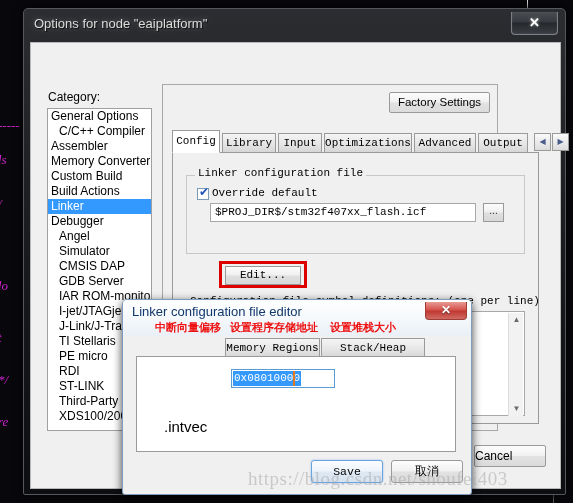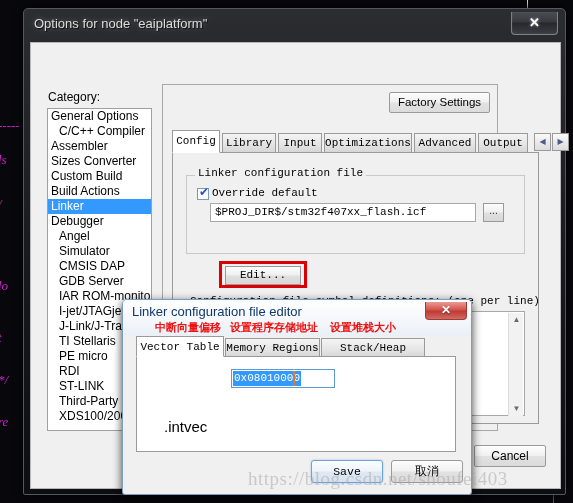--- a/index.html
+++ b/index.html
@@ -319,21 +319,20 @@
   #outer-cancel-btn {
     position: absolute;
     left: 443px; top: 402px;
     width: 72px; height: 22px;
     background: linear-gradient(180deg,#fdfdfd 0%,#f1f1f1 48%,#e2e2e2 52%,#dadada 100%);
     border: 1px solid #9a9a9a;
     border-radius: 2px;
     box-sizing: border-box;
     font-size: 12px;
     font-family: "Liberation Sans", sans-serif;
-    text-align: center;
     line-height: 20px;
     color: #000;
   }
 
   
   #inner-dialog {
     position: absolute;
     left: 122px; top: 299px;
     width: 350px; height: 196px;
     background: #f0f0f0;
@@ -533,21 +532,21 @@
     </div>
 
     <div id="outer-client">
 
       <div id="category-label" class="lbl">Category:</div>
 
       <div id="category-list">
           <div class="cat-item">General Options</div>
           <div class="cat-item indent">C/C++ Compiler</div>
           <div class="cat-item">Assembler</div>
-          <div class="cat-item">Sizes Converter</div>
+          <div class="cat-item">Memory Converter</div>
           <div class="cat-item">Custom Build</div>
           <div class="cat-item">Build Actions</div>
           <div class="cat-item selected">Linker</div>
           <div class="cat-item">Debugger</div>
           <div class="cat-item indent">Angel</div>
           <div class="cat-item indent">Simulator</div>
           <div class="cat-item indent">CMSIS DAP</div>
           <div class="cat-item indent">GDB Server</div>
           <div class="cat-item indent">IAR ROM-monitor</div>
           <div class="cat-item indent">I-jet/JTAGjet</div>
@@ -617,21 +616,20 @@
       </div>
     </div>
 
     <div id="inner-annots">
         <div class="cn-annot" style="left: 32px;">中断向量偏移</div>
         <div class="cn-annot" style="left: 107px;">设置程序存储地址</div>
         <div class="cn-annot" style="left: 207px;">设置堆栈大小</div>
       </div>
 
     <div id="inner-tabstrip">
-        <div class="itab active" style="left: 0px; width: 88px;">Vector Table</div>
         <div class="itab" style="left: 89px; width: 95px;">Memory Regions</div>
         <div class="itab" style="left: 185px; width: 104px;">Stack/Heap Sizes</div>
       </div>
 
     <div id="inner-tab-page">
       <div id="intvec-label">.intvec</div>
       <div id="intvec-input">
         <span id="intvec-value">0x08010000</span>
         <span id="intvec-caret"></span>
       </div>

